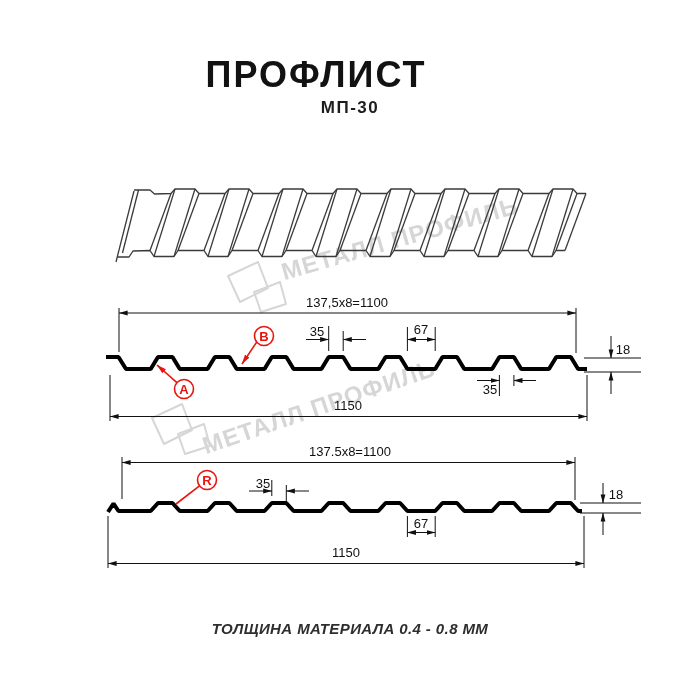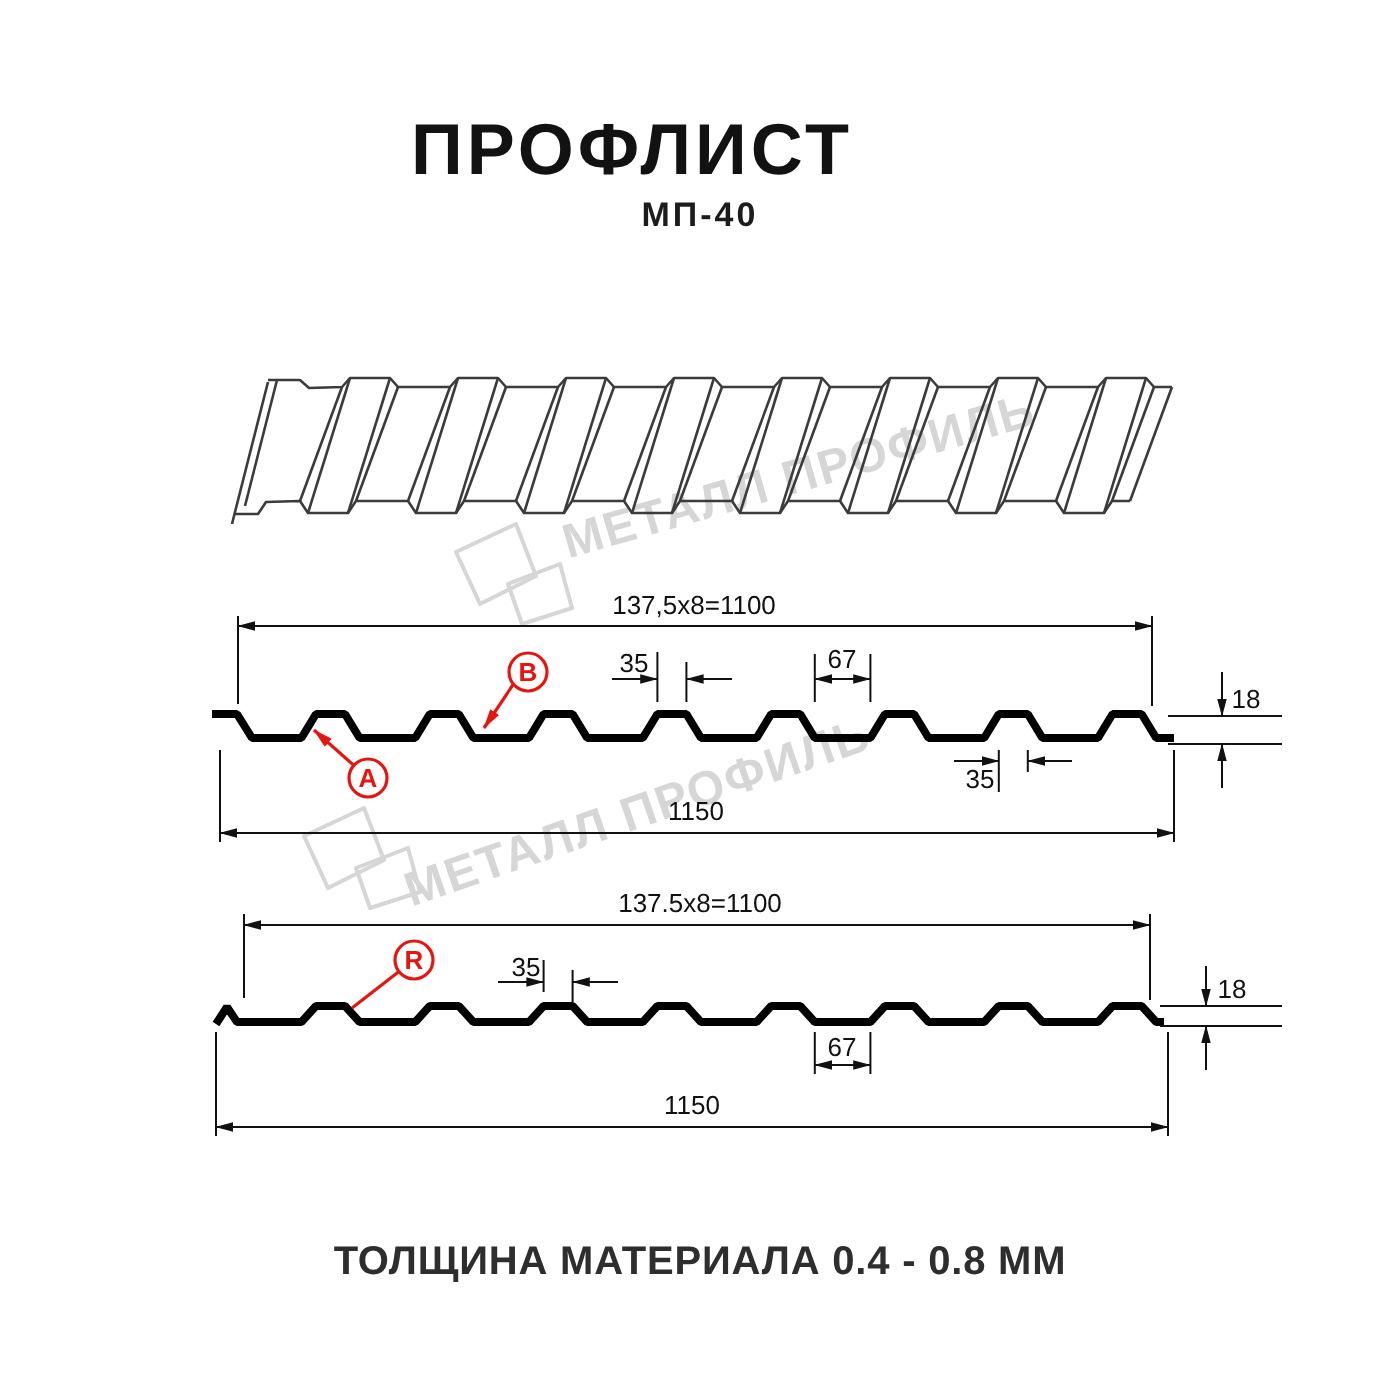--- a/index.html
+++ b/index.html
@@ -3,42 +3,42 @@
 <meta charset="utf-8">
 <style>
   html,body{margin:0;padding:0;background:#fff;}
   #stage{position:relative;width:700px;height:700px;background:#ffffff;overflow:hidden;
          font-family:"Liberation Sans",sans-serif;}
   .title{position:absolute;left:0;top:54px;width:632px;text-align:center;
          font-size:36px;font-weight:bold;letter-spacing:2px;color:#121212;}
   .subtitle{position:absolute;left:0;top:98px;width:700px;text-align:center;
          font-size:17px;font-weight:bold;letter-spacing:1.5px;color:#1c1c1c;}
   .footer-note{position:absolute;left:0;top:620px;width:700px;text-align:center;
-         font-size:20px;font-weight:bold;letter-spacing:0.4px;color:#2e2e2e;}
+         font-size:15px;font-weight:bold;letter-spacing:0.4px;color:#2e2e2e;font-style:italic;}
   .wm-text{position:absolute;font-weight:bold;font-size:24px;letter-spacing:1px;
          color:#d6d6d6;white-space:nowrap;transform-origin:left bottom;}
   #wm1{left:286px;top:258px;transform:rotate(-16deg);}
   #wm2{left:208px;top:432px;transform:rotate(-19deg);}
   svg{position:absolute;left:0;top:0;}
   svg text{font-family:"Liberation Sans",sans-serif;fill:#111;}
   text.dim{font-size:13px;}
   text.lbl{font-size:13px;font-weight:bold;fill:#e8150f;}
   .thin{stroke:#111;stroke-width:1;fill:none;}
   .prof{stroke:#000;stroke-width:4;fill:none;stroke-linejoin:bevel;}
   .sheet{stroke:#3b3b3b;stroke-width:1.3;fill:none;stroke-linejoin:round;}
   .wm-shape{stroke:#d6d6d6;stroke-width:2;fill:none;stroke-linejoin:round;}
   .red{stroke:#e8150f;stroke-width:1.6;fill:none;}
 </style>
 </head>
 <body>
 
 <div id="stage">
 
   <div class="title">ПРОФЛИСТ</div>
-  <div class="subtitle">МП-40</div>
+  <div class="subtitle">МП-30</div>
 
   <div id="wm1" class="wm-text">МЕТАЛЛ ПРОФИЛЬ</div>
   <div id="wm2" class="wm-text">МЕТАЛЛ ПРОФИЛЬ</div>
 
   <svg width="700" height="700" viewBox="0 0 700 700">
     <defs>
       <marker id="ah" viewBox="0 0 9 6" refX="8.6" refY="3" markerWidth="9" markerHeight="6" orient="auto-start-reverse" markerUnits="userSpaceOnUse">
         <path d="M0,0.6 L9,3 L0,5.4 Z" fill="#111"></path>
       </marker>
       <marker id="ahr" viewBox="0 0 9 6" refX="8.6" refY="3" markerWidth="10" markerHeight="7" orient="auto-start-reverse" markerUnits="userSpaceOnUse">

